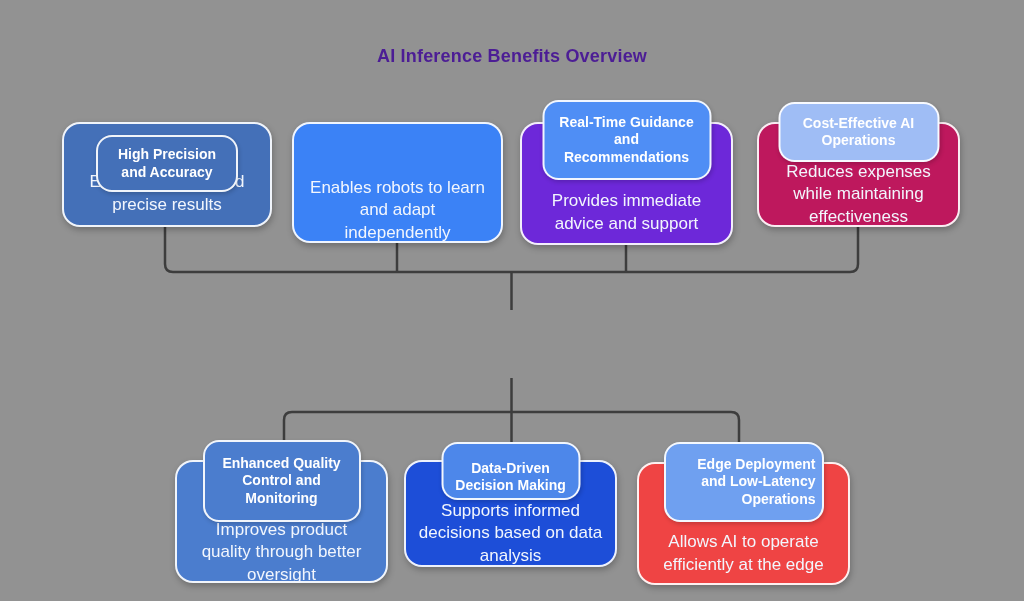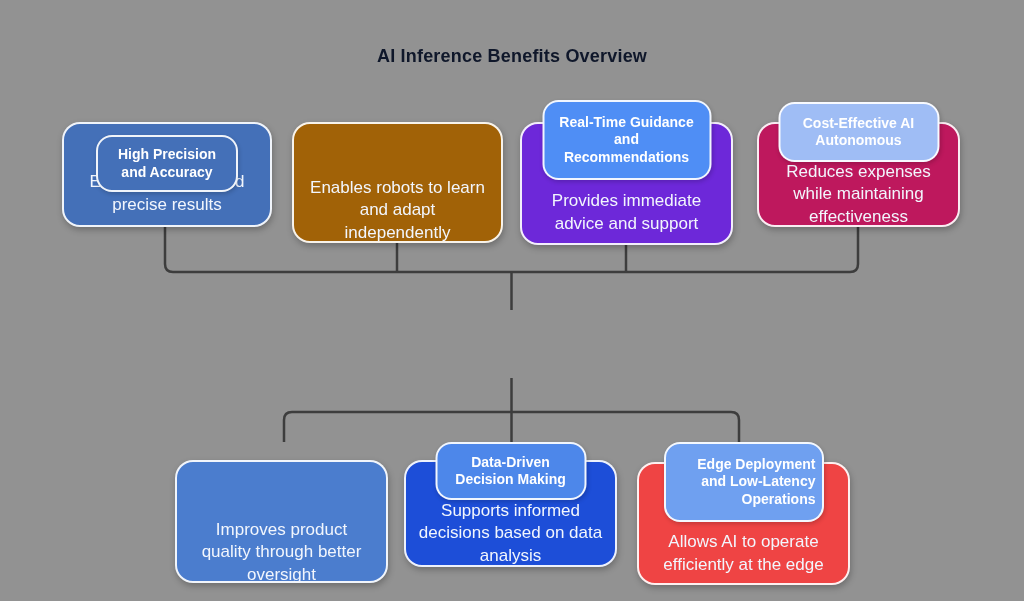--- a/index.html
+++ b/index.html
@@ -10,21 +10,21 @@
     position: relative;
     overflow: hidden;
   }
   .stage { position: absolute; inset: 0; width: 1024px; height: 601px; }
 
   .diagram-title {
     position: absolute;
     top: 46px; left: 0; width: 1024px;
     text-align: center;
     font-size: 18px; font-weight: bold;
-    color: #0f172a;
+    color: #4c1d95;
     letter-spacing: 0.2px;
   }
 
   svg.connectors { position: absolute; top: 0; left: 0; }
 
   
   .benefit { position: absolute; }
   .body-card {
     position: absolute; inset: 0;
     border: 2px solid rgba(255,255,255,0.92);
@@ -67,21 +67,21 @@
   .t4 { left: 757px; top: 122px; width: 203px; height: 105px; }
   .t4 .header-card { width: 161px; height: 60px; top: -20px; }
   .t4 .body-card  { padding-top: 40px; }
 
   
   .b1 { left: 175px; top: 460px; width: 213px; height: 123px; }
   .b1 .header-card { width: 158px; height: 82px; top: -20px; }
   .b1 .body-card  { padding-top: 62px; }
 
   .b2 { left: 404px; top: 460px; width: 213px; height: 107px; }
-  .b2 .header-card { width: 151px; height: 58px; top: -18px; }
+  .b2 .header-card { width: 139px; height: 58px; top: -18px; align-items: flex-end; }
   .b2 .body-card  { padding-top: 40px; }
 
   .b3 { left: 637px; top: 462px; width: 213px; height: 123px; }
   .b3 .header-card { width: 160px; height: 80px; top: -20px; }
   .b3 .body-card  { padding-top: 60px; }
 
   .center-node {
     position: absolute;
     left: 417px; top: 310px; width: 193px; height: 68px;
     background: #3d3d3d;
@@ -115,47 +115,50 @@
   <div class="benefit t1">
     <div class="body-card" style="background: rgb(68, 112, 184);">
       <span>Ensures reliable and precise results</span>
     </div>
     <div class="header-card" style="background: rgb(68, 112, 184);">
       <span>High Precision and Accuracy</span>
     </div>
   </div>
 
   <div class="benefit t2">
-    <div class="body-card" style="background: #a16207;">
+    <div class="body-card" style="background: #3b82f6;">
       <span>Enables robots to learn and adapt independently</span>
     </div>
   </div>
 
   <div class="benefit t3">
     <div class="body-card" style="background: #6d28d9;">
       <span>Provides immediate advice and support</span>
     </div>
     <div class="header-card" style="background: rgb(79, 142, 245); justify-content: center;">
       <span>Real-Time Guidance and Recommendations</span>
     </div>
   </div>
 
   <div class="benefit t4">
     <div class="body-card" style="background: #be185d;">
       <span>Reduces expenses while maintaining effectiveness</span>
     </div>
     <div class="header-card" style="background: rgb(159, 189, 245);">
-      <span>Cost-Effective AI Autonomous</span>
+      <span>Cost-Effective AI Operations</span>
     </div>
   </div>
 
 
   <div class="benefit b1">
     <div class="body-card" style="background: rgb(75, 125, 206);">
       <span>Improves product quality through better oversight</span>
+    </div>
+    <div class="header-card" style="background: rgb(75, 125, 206);">
+      <span>Enhanced Quality Control and Monitoring</span>
     </div>
   </div>
 
   <div class="benefit b2">
     <div class="body-card" style="background: #1d4ed8;">
       <span>Supports informed decisions based on data analysis</span>
     </div>
     <div class="header-card" style="background: rgb(77, 135, 234);">
       <span>Data-Driven Decision Making</span>
     </div>

